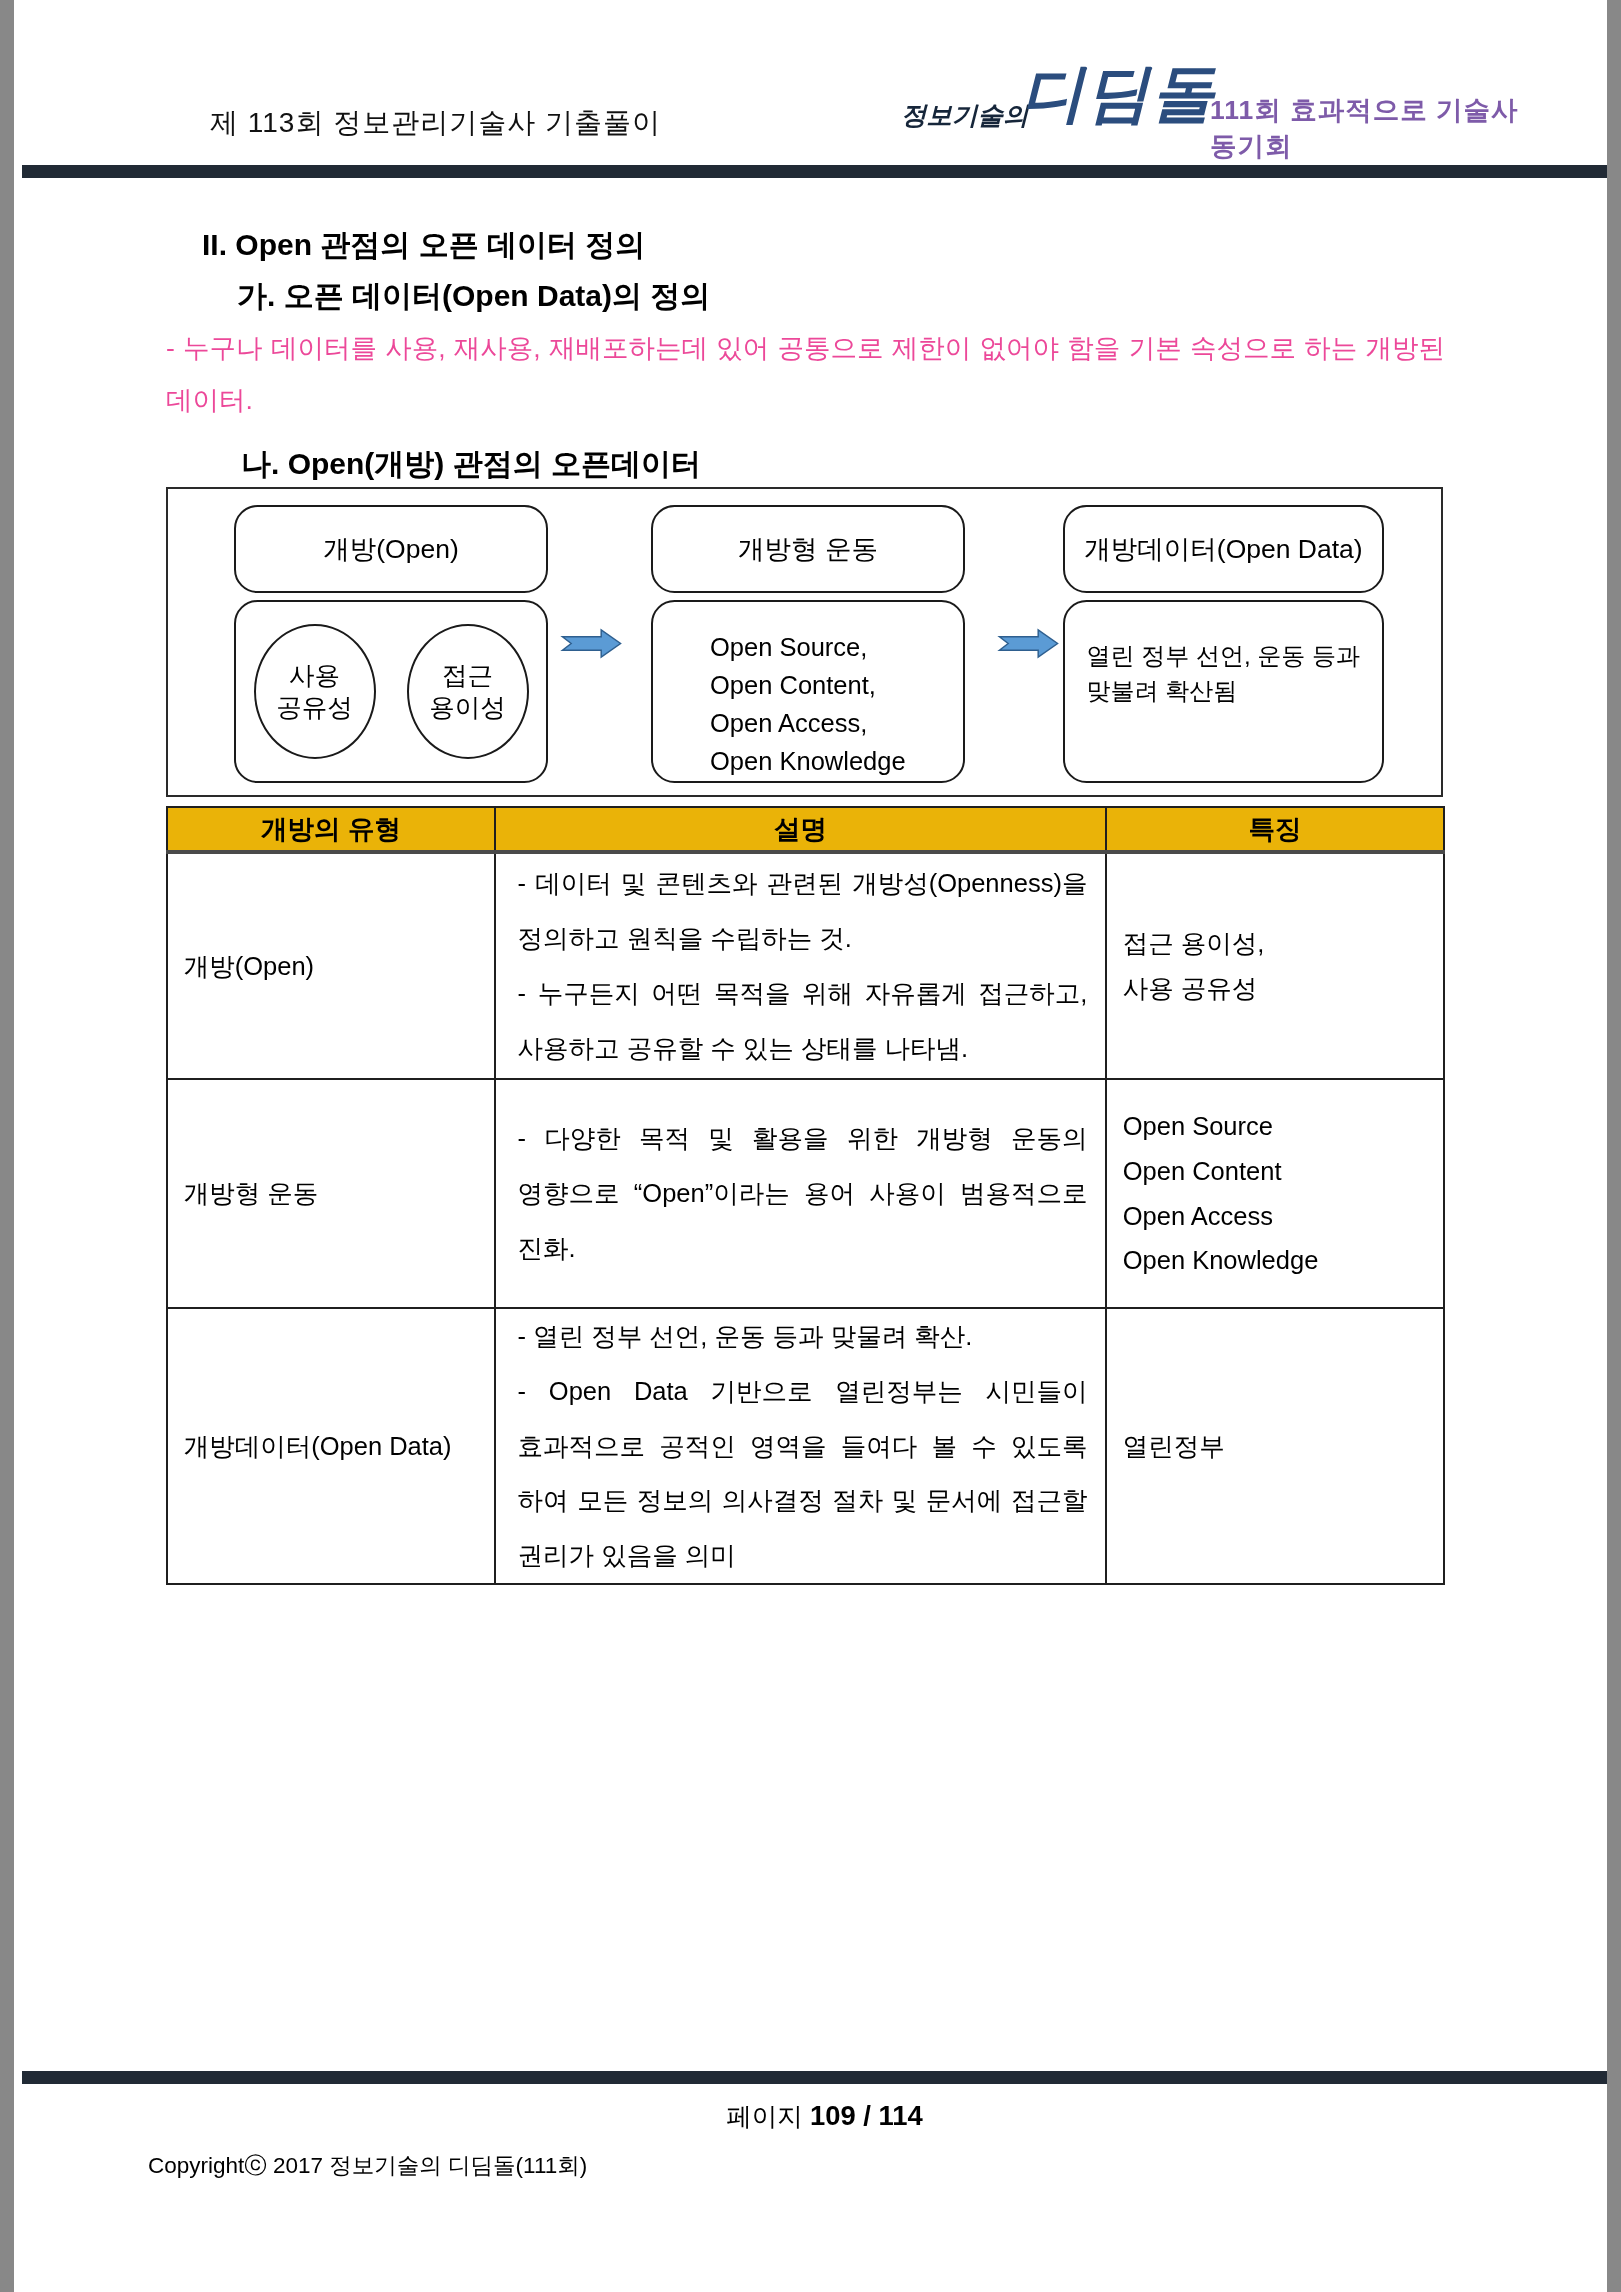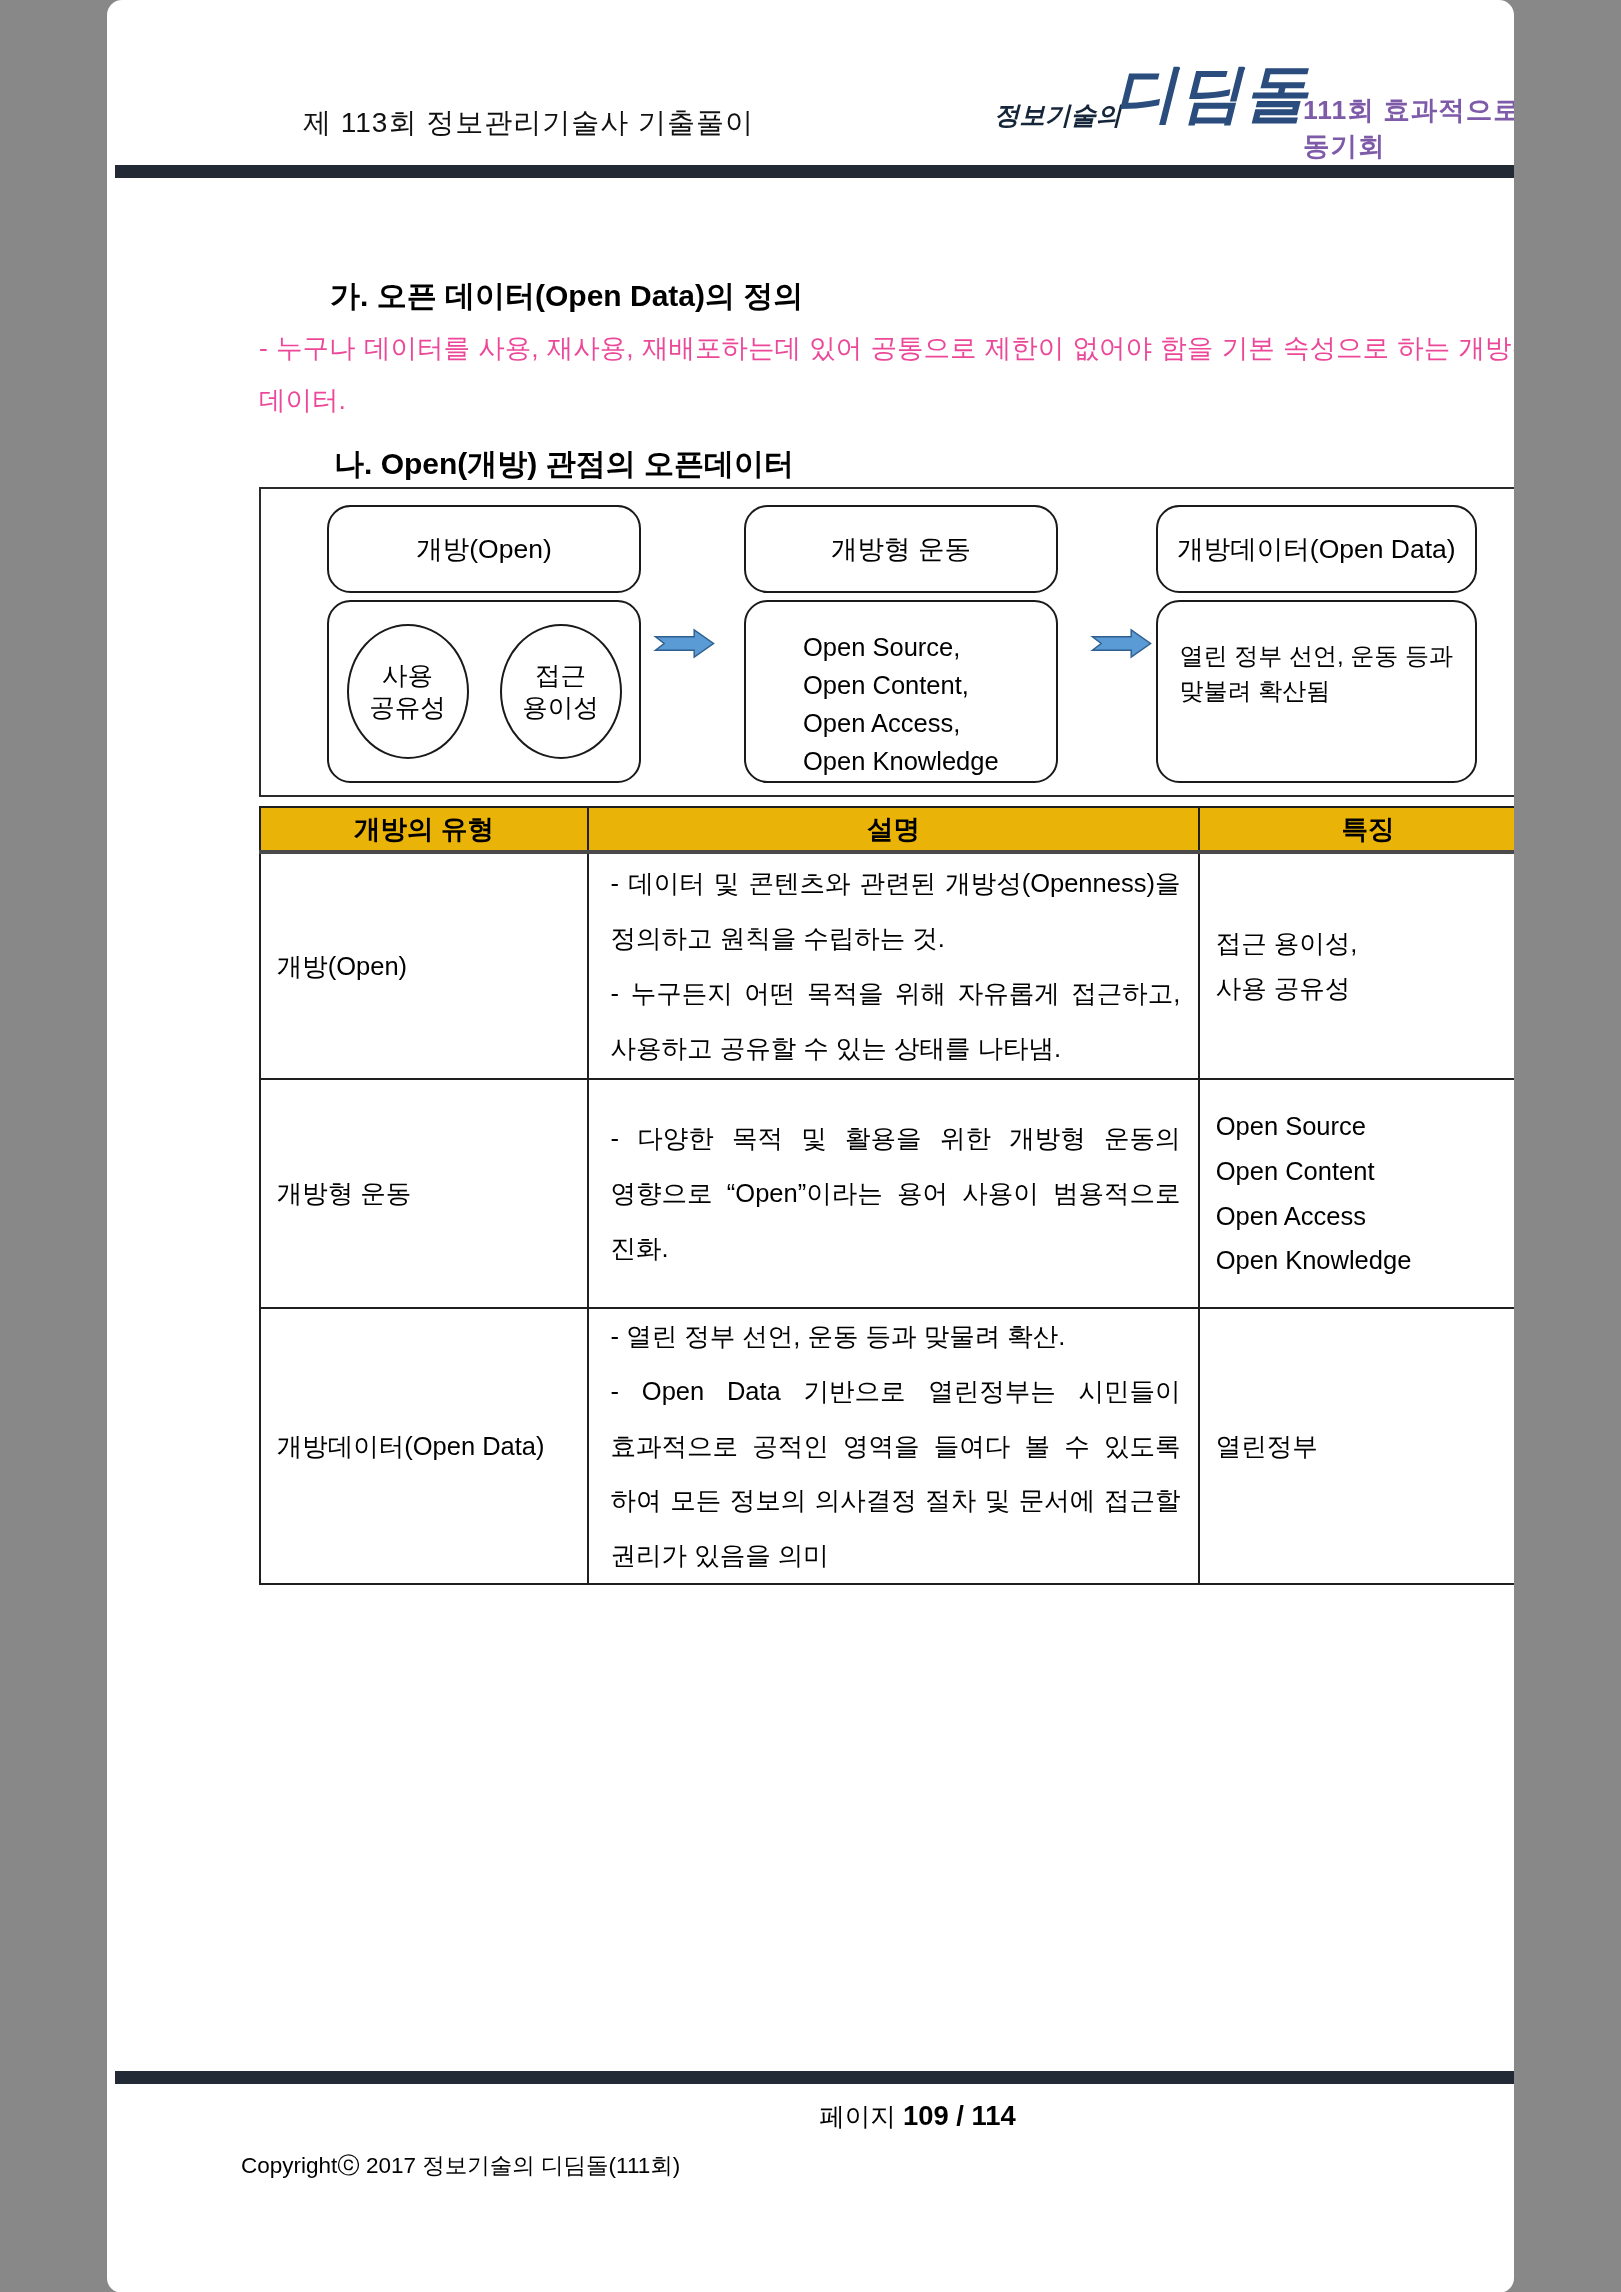--- a/index.html
+++ b/index.html
@@ -1,26 +1,25 @@
 <!DOCTYPE html>
 <html><head>
 <meta charset="utf-8">
 <style>
   * { margin: 0; padding: 0; box-sizing: border-box; }
   html, body { background: #888; }
   body { font-family: "Liberation Sans", sans-serif; }
   .page {
     position: relative;
-    width: 1407px;
+    width: 1593px;
     height: 2293px;
     background: #ffffff;
     margin: 0 auto;
     overflow: hidden;
     color: #1a1a1a;
-    border-radius: 15px;
   }
   
   .doc-title {
     position: absolute; left: 196px; top: 104px;
     font-size: 28px; letter-spacing: 1px; color: #111;
   }
   .logo-wrap { position: absolute; left: 882px; top: 51px; width: 647px; height: 98px; }
   .logo-script {
     position: absolute; left: 4.9px; top: 47px;
     font-size: 25.5px; font-weight: bold; font-style: italic; color: #16263a;
@@ -119,20 +118,21 @@
 <div class="page">
 
   <div class="doc-title">제 113회 정보관리기술사 기출풀이</div>
   <div class="logo-wrap">
     <span class="logo-script">정보기술의</span>
     <span class="logo-brand">디딤돌</span>
     <span class="logo-tagline">111회 효과적으로 기술사동기회</span>
   </div>
   <div class="rule-bar rule-top"></div>
 
+  <div class="h-main">II. Open 관점의 오픈 데이터 정의</div>
   <div class="h-sub-a">가. 오픈 데이터(Open Data)의 정의</div>
   <div class="para">- 누구나 데이터를 사용, 재사용, 재배포하는데 있어 공통으로 제한이 없어야 함을 기본 속성으로 하는 개방된 데이터.</div>
   <div class="h-sub-b">나. Open(개방) 관점의 오픈데이터</div>
 
   <div class="diagram">
     <div class="dg-box dg-title dg-b1t">개방(Open)</div>
     <div class="dg-box dg-b1c">
       <div class="dg-ellipse">사용
 공유성</div>
       <div class="dg-ellipse">접근

